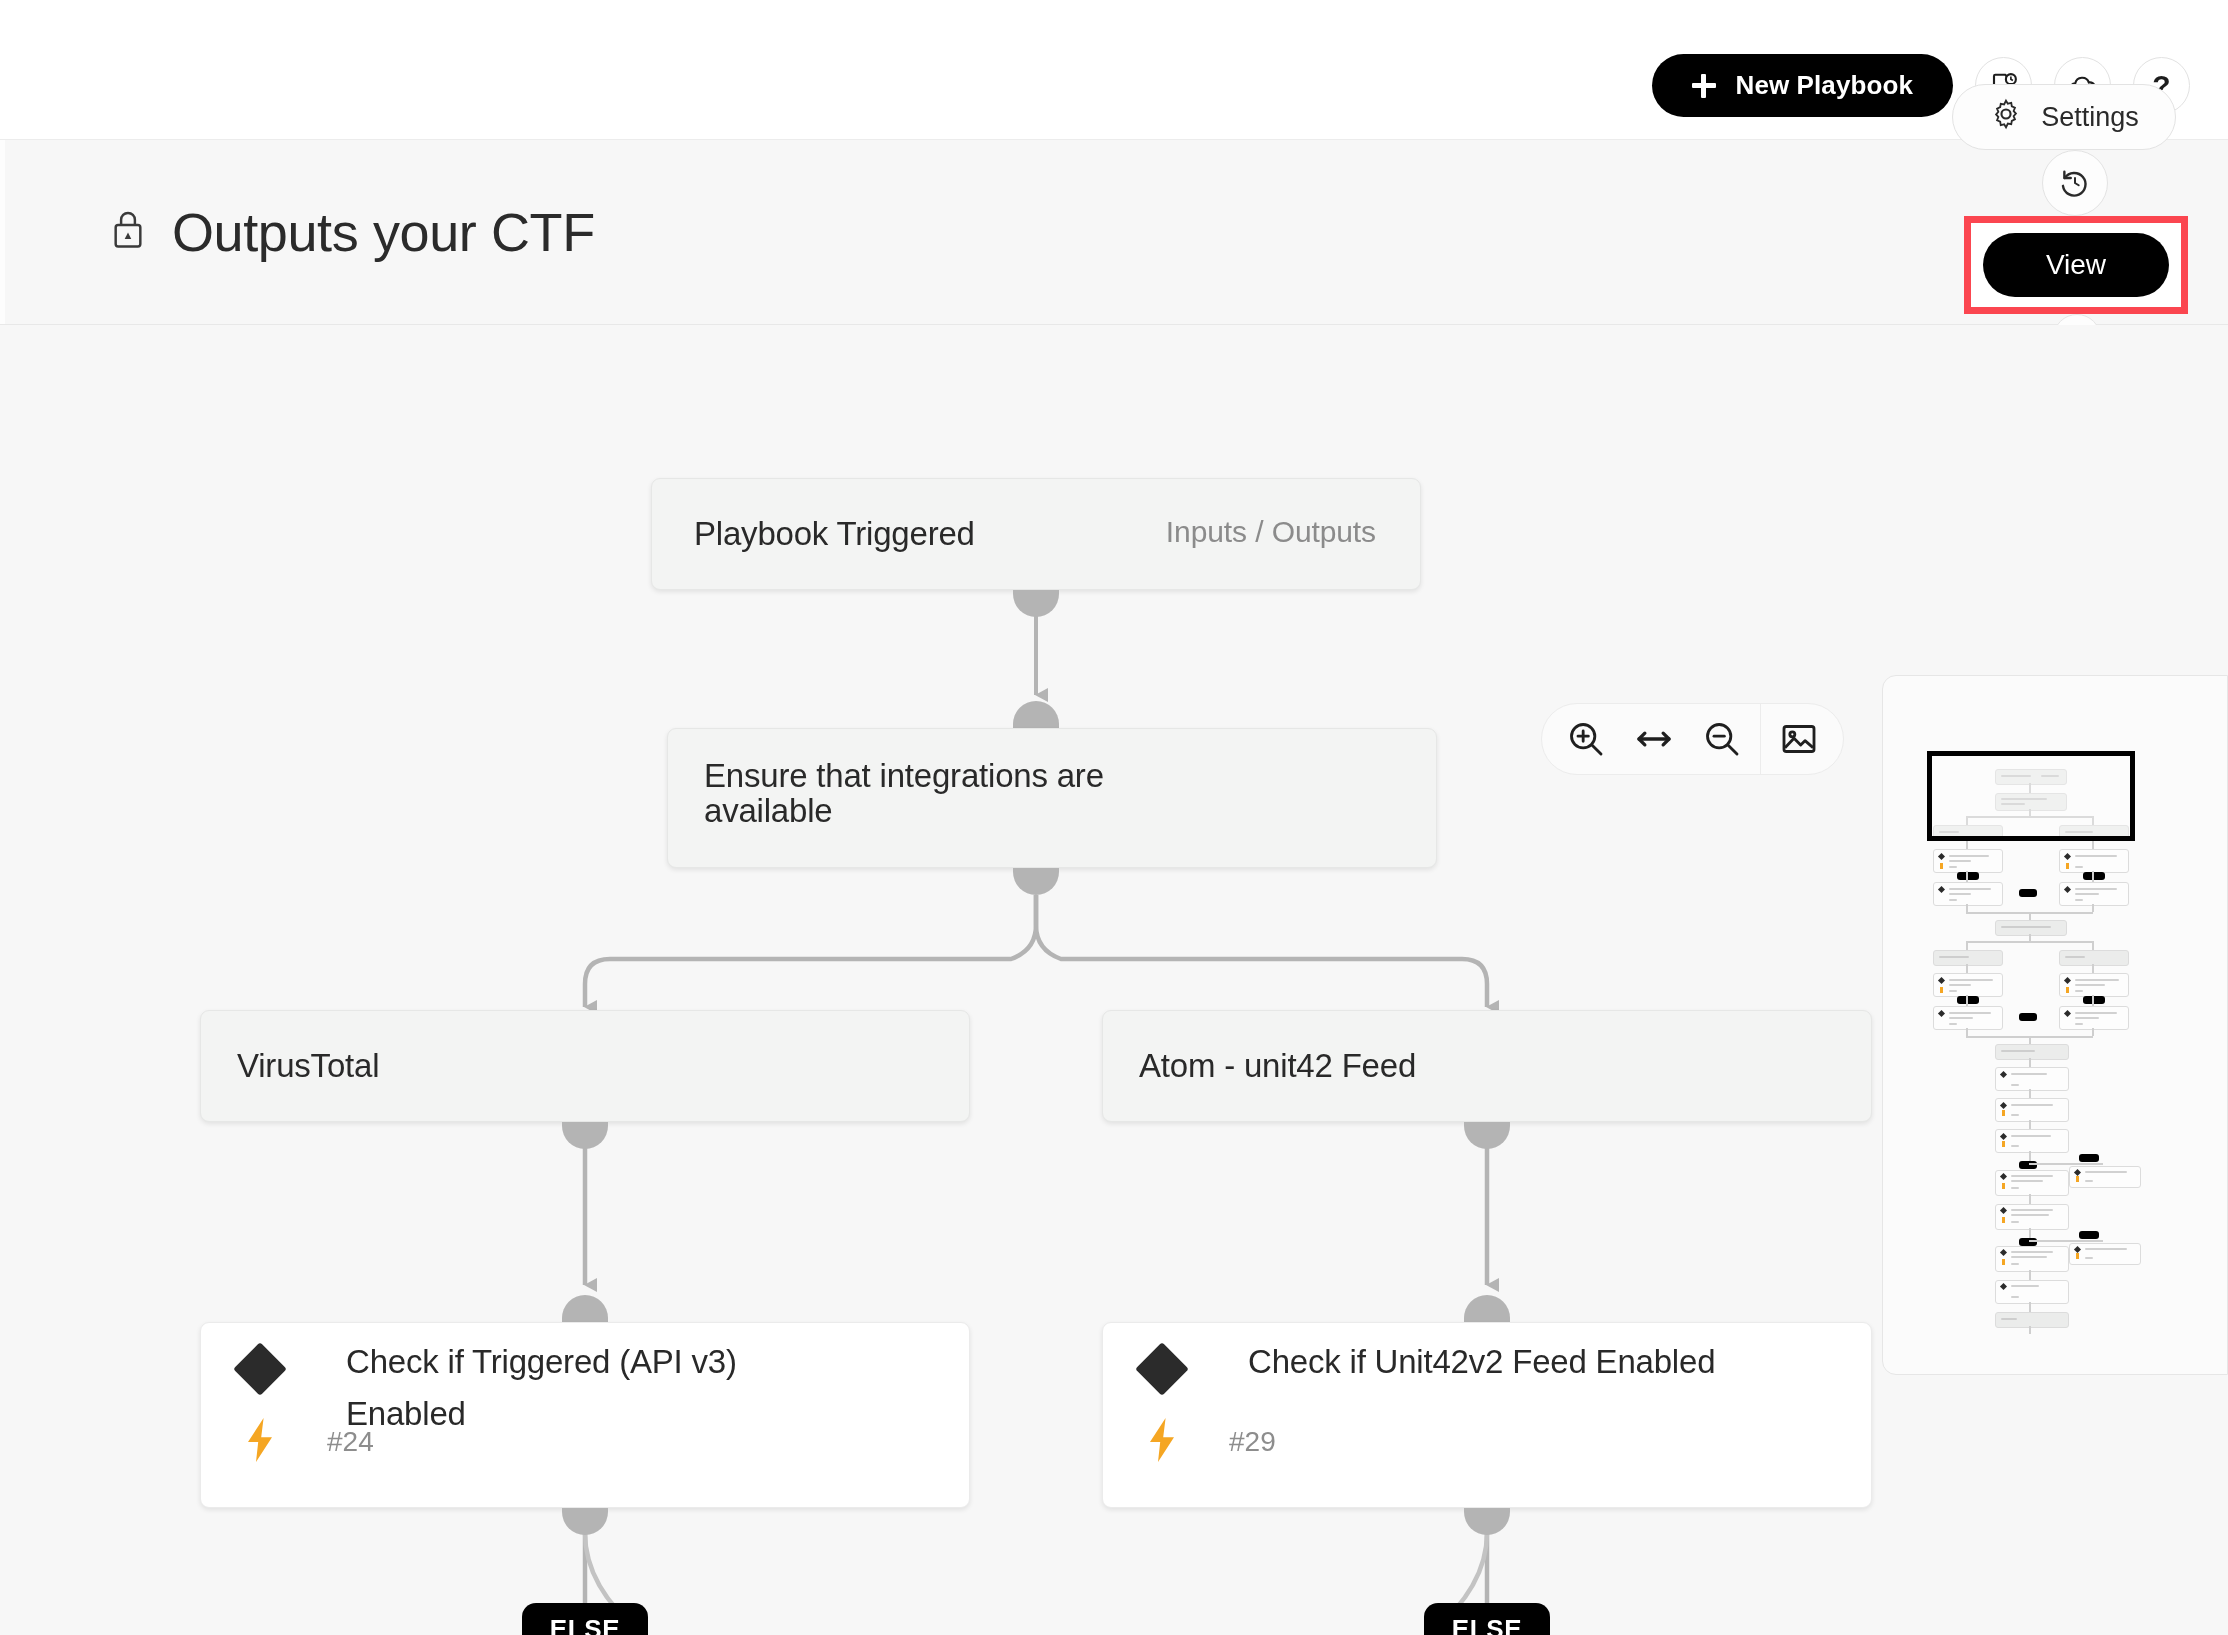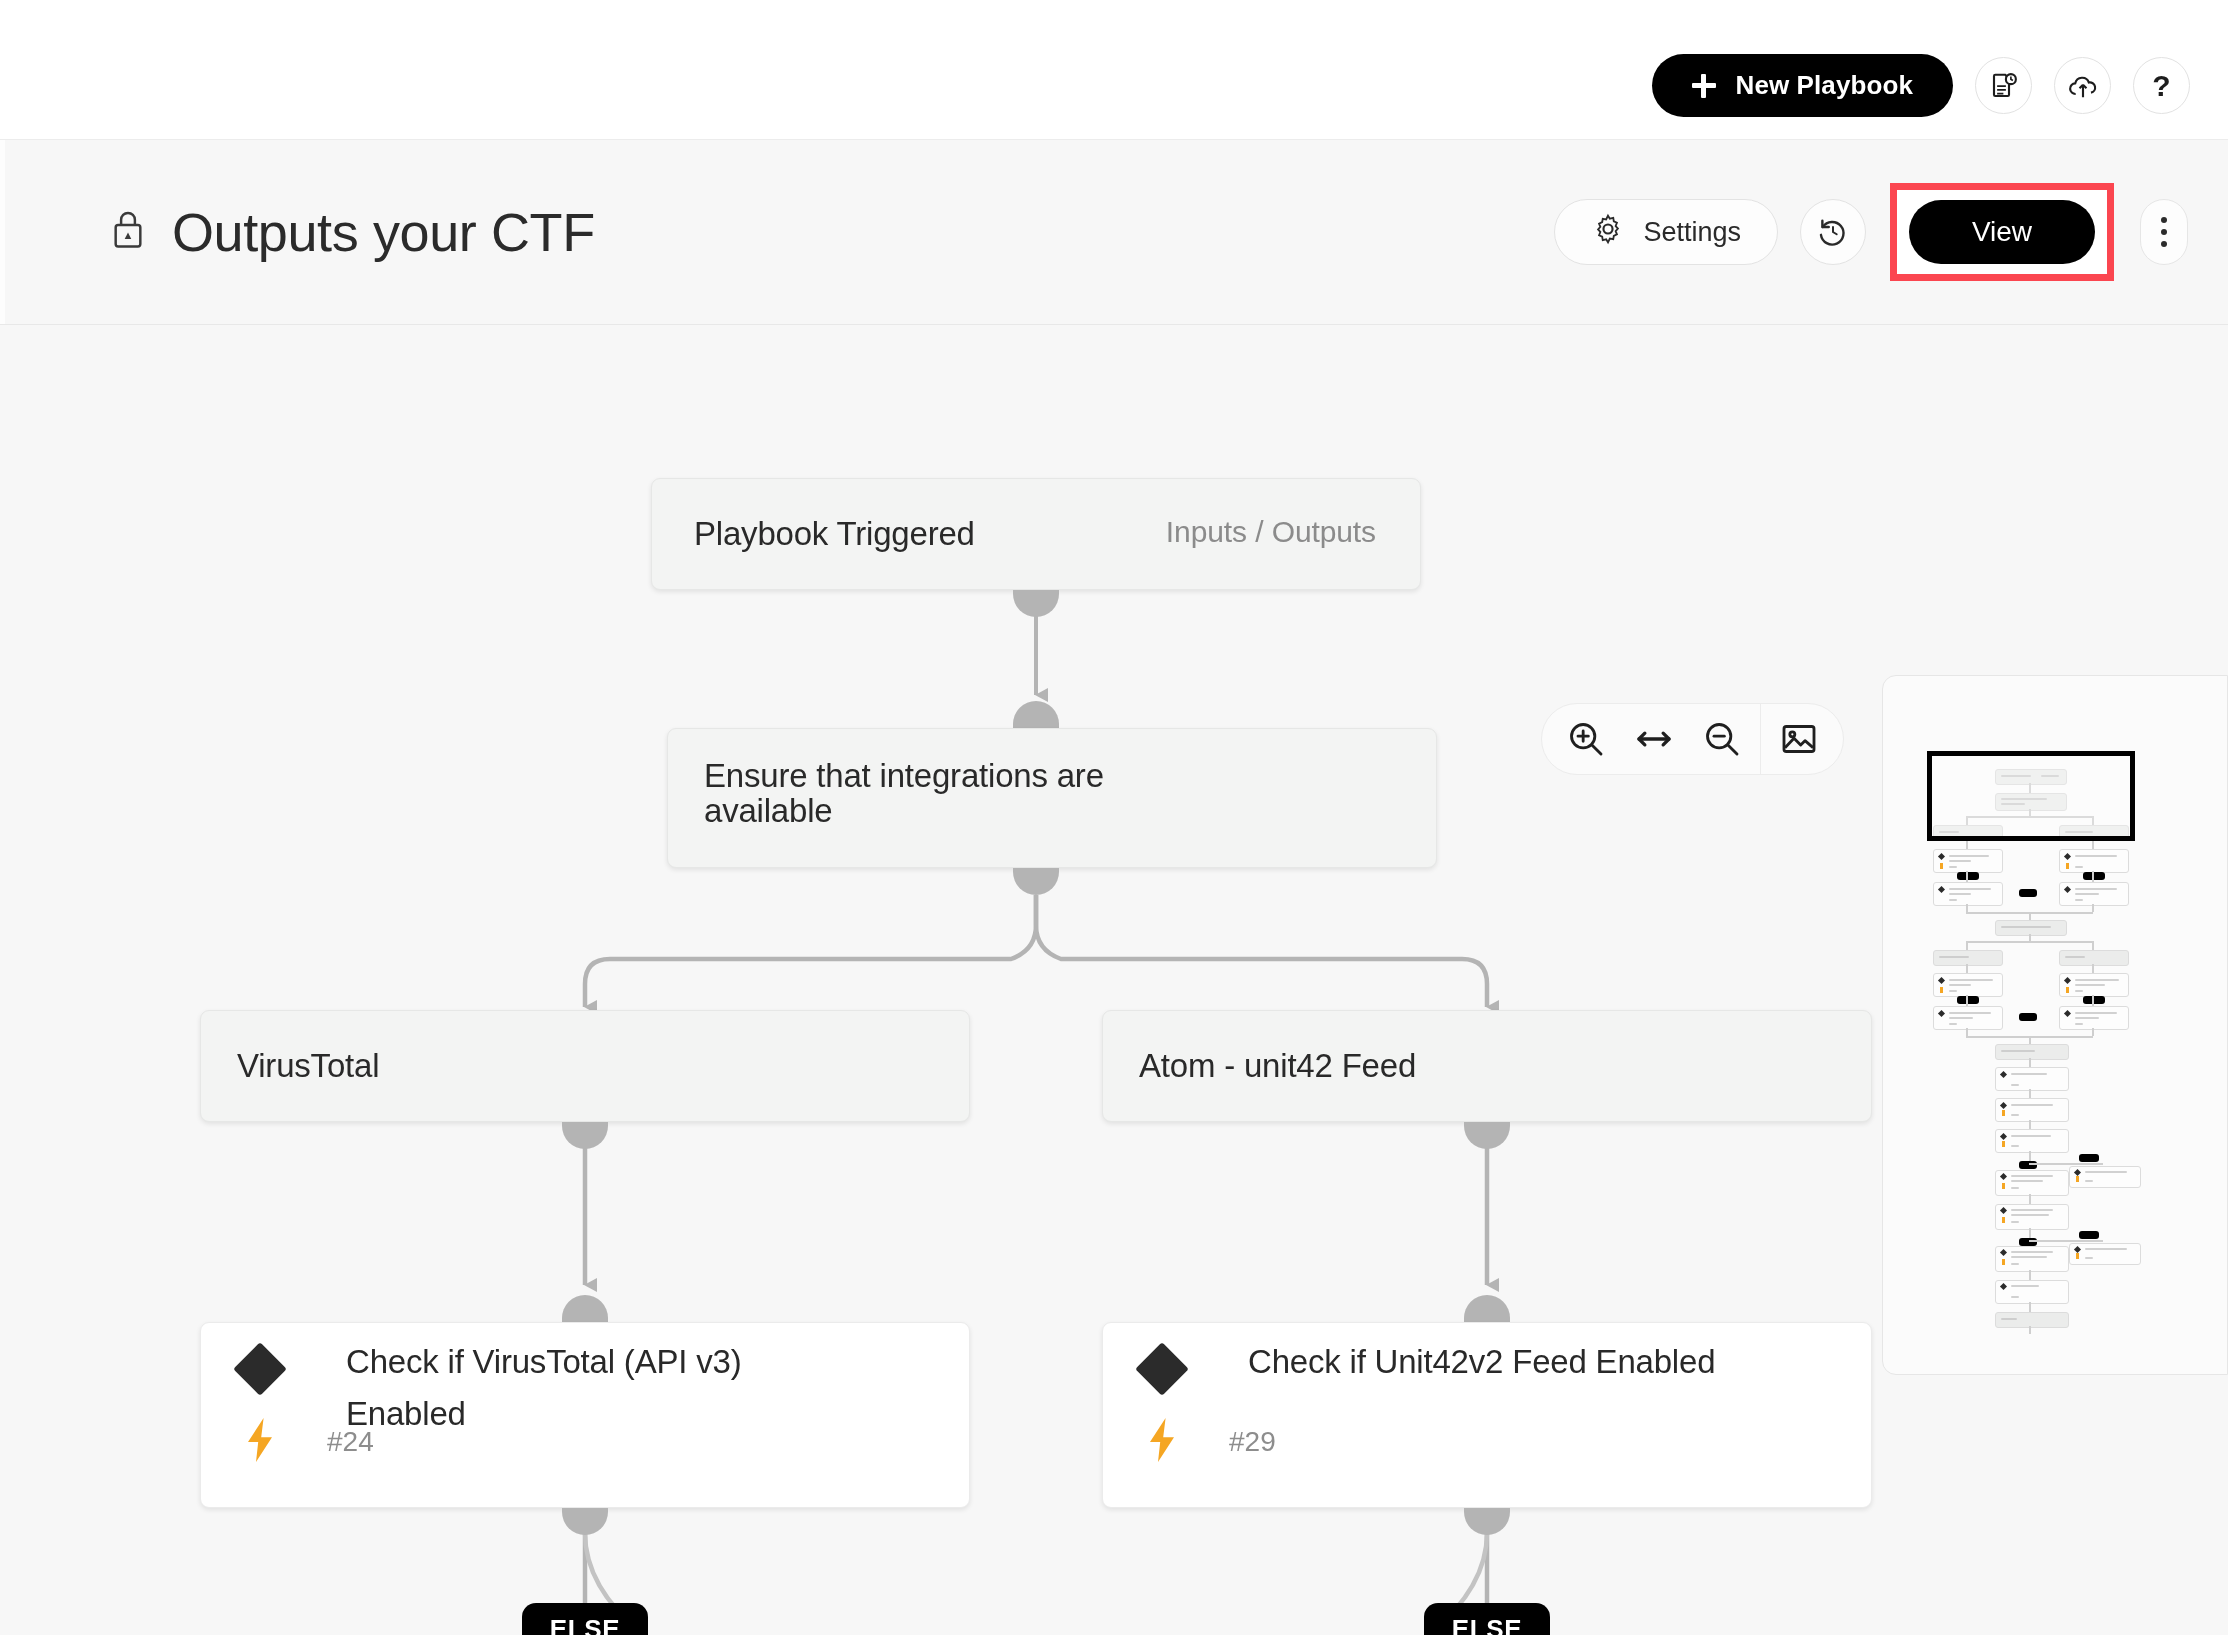--- a/index.html
+++ b/index.html
@@ -55,21 +55,21 @@
   }
   .subheader::before {
     content:""; position:absolute; left:0; top:0; bottom:0; width:5px; background:#fdfdfd;
   }
   .title-wrap { display:flex; align-items:center; gap:24px; margin-left:108px; }
   .page-title {
     font-size:54px; color:#2b2b2b; font-weight:400; letter-spacing:-.4px; white-space:nowrap;
   }
   .header-actions {
     position:absolute; right:40px; top:50%; transform:translateY(-50%);
-    display:flex; align-items:center;
+    display:flex; align-items:center;flex-direction:column;
   }
   .btn-settings {
     display:flex; align-items:center; gap:18px;
     height:66px; padding:0 36px; border-radius:34px;
     border:1.6px solid #e3e3e3; background:#fdfdfd; color:#2a2a2a;
     font-size:27px; cursor:pointer; box-sizing:border-box;
     font-family:"Liberation Sans", sans-serif;
   }
   .btn-history {
     width:66px; height:66px; border-radius:50%;
@@ -306,21 +306,21 @@
 
     <div class="port top" style="left:1464px; top:688px;"></div>
     <div class="node plain" style="left:1102px; top:685px; width:770px; height:112px;">
       <span class="node-label" style="left:36px; top:30px;">Atom - unit42 Feed</span>
     </div>
     <div class="port bottom" style="left:1464px; top:797px;"></div>
 
     <div class="port top" style="left:562px; top:970px;"></div>
     <div class="node white" style="left:200px; top:997px; width:770px; height:186px;">
       <span class="diamond" style="left:40px; top:27px;"></span>
-      <span class="node-label" style="left:145px; top:14px; width:600px;">Check if VirusTotal (API v3)</span>
+      <span class="node-label" style="left:145px; top:14px; width:600px;">Check if Triggered (API v3)</span>
       <span class="node-label" style="left:145px; top:66px;">Enabled</span>
       <span class="bolt" style="left:42px; top:95px;">
         <svg width="34" height="44" viewBox="0 0 16 22">
             <path d="M9.8 0 2 12h5.1L6 22 14 9.6H8.6z" fill="#f5a623"></path>
           </svg>
       </span>
       <span class="node-num" style="left:126px; top:103px;">#24</span>
     </div>
     <div class="port bottom" style="left:562px; top:1183px;"></div>
 

